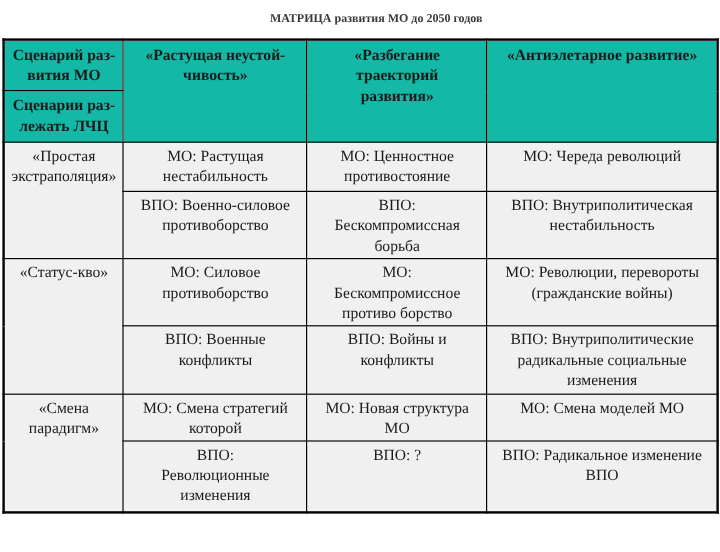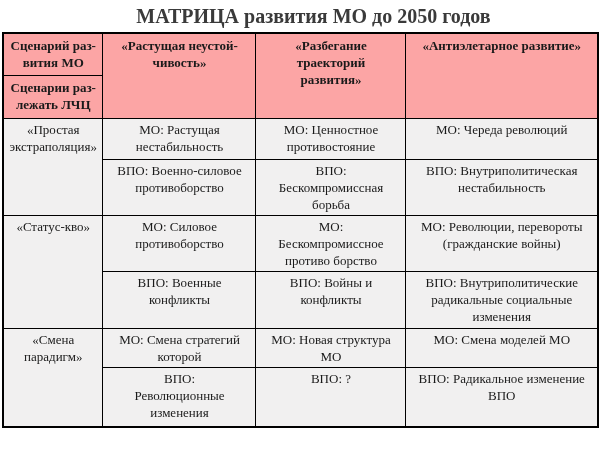--- a/index.html
+++ b/index.html
@@ -13,21 +13,21 @@
     height: 460px;
     background: #ffffff;
     font-family: "Liberation Serif", "DejaVu Serif", serif;
     overflow: hidden;
   }
   .title {
     margin-top: 6px;
     text-align: center;
     color: #3a3a3a;
     font-weight: bold;
-    font-size: 20px;
+    font-size: 10px;
     line-height: 20px;
     padding-left: 27px;
   }
   table.matrix {
     border-collapse: collapse;
     table-layout: fixed;
     margin: 6px auto 0 auto;
     width: 595px;
     border: 2px solid #000000;
     color: #1a1a1a;
@@ -39,21 +39,21 @@
   td {
     border: 1px solid #000000;
     font-size: 13px;
     line-height: 17px;
     vertical-align: top;
     padding: 2px 4px 2px 5px;
     white-space: pre-line;
     overflow: hidden;
   }
   td.hd {
-    background: #fca5a5;
+    background: #14b8a6;
     font-weight: bold;
     text-align: center;
     padding-top: 3px;
     margin-top: 16px;
   }
   td.cell, td.lbl {
     background: #f1f0f0;
     text-align: center;
   }
   tr.h-top  td { height: 36px; }

